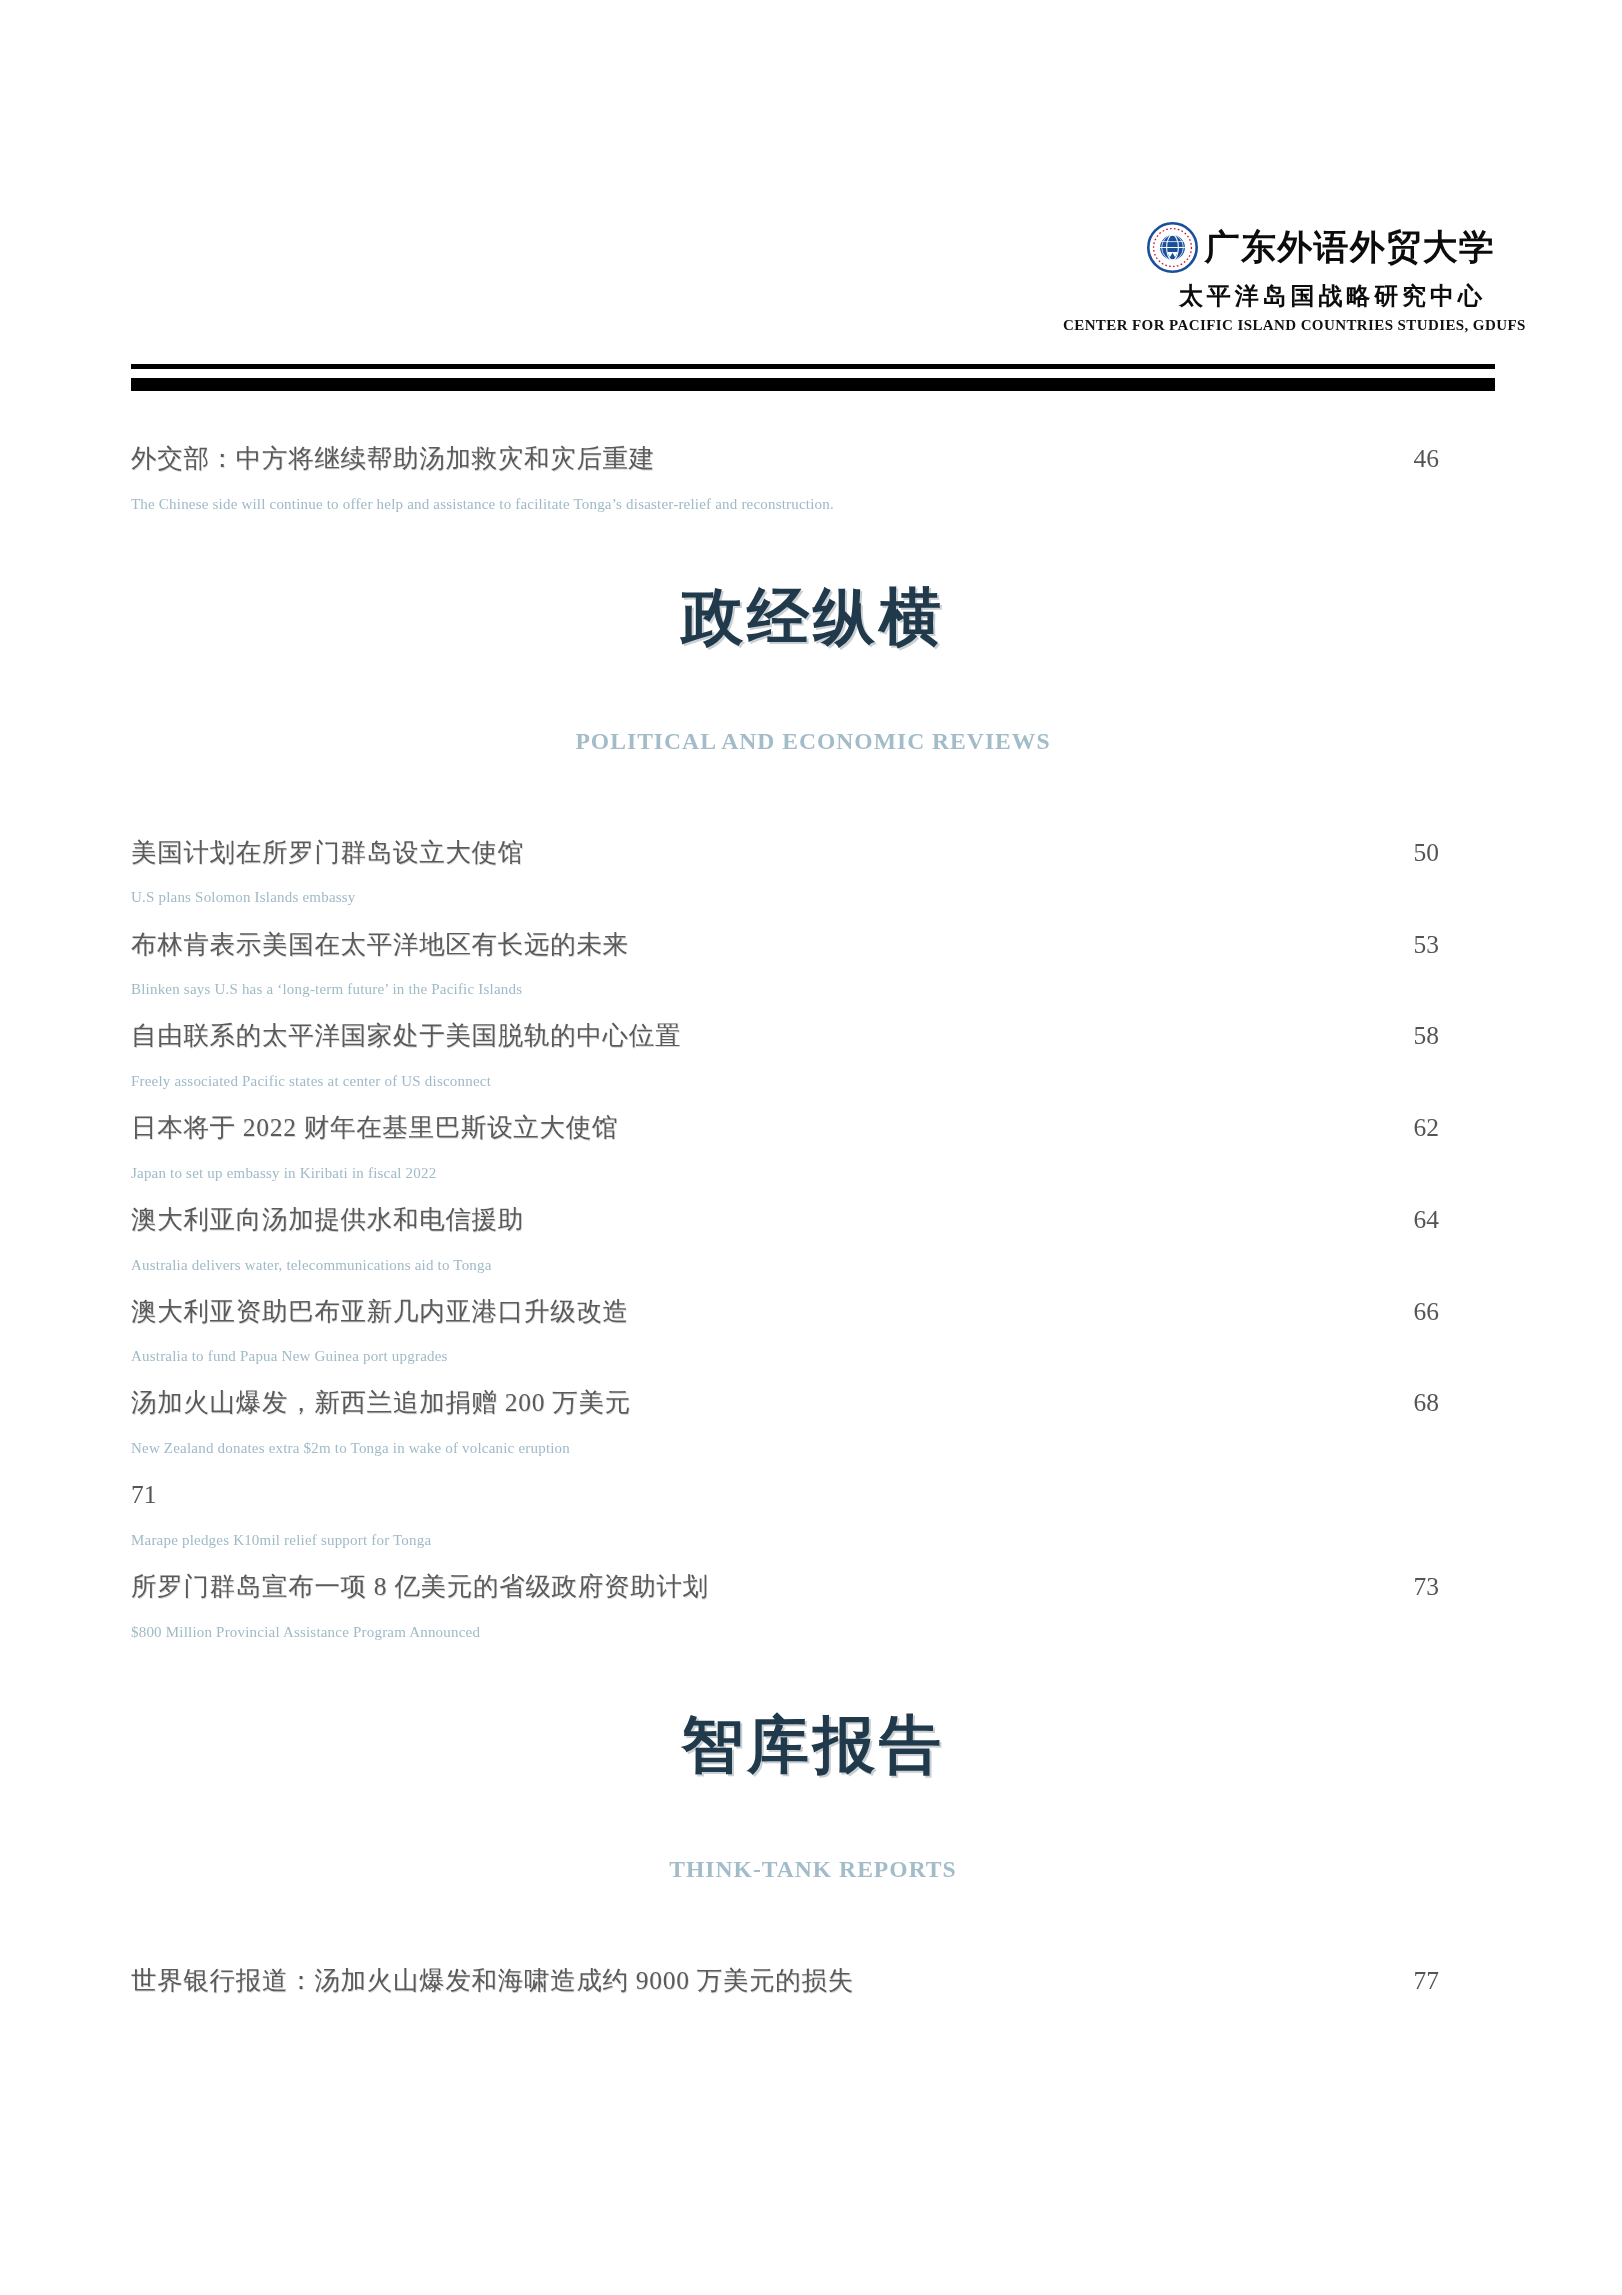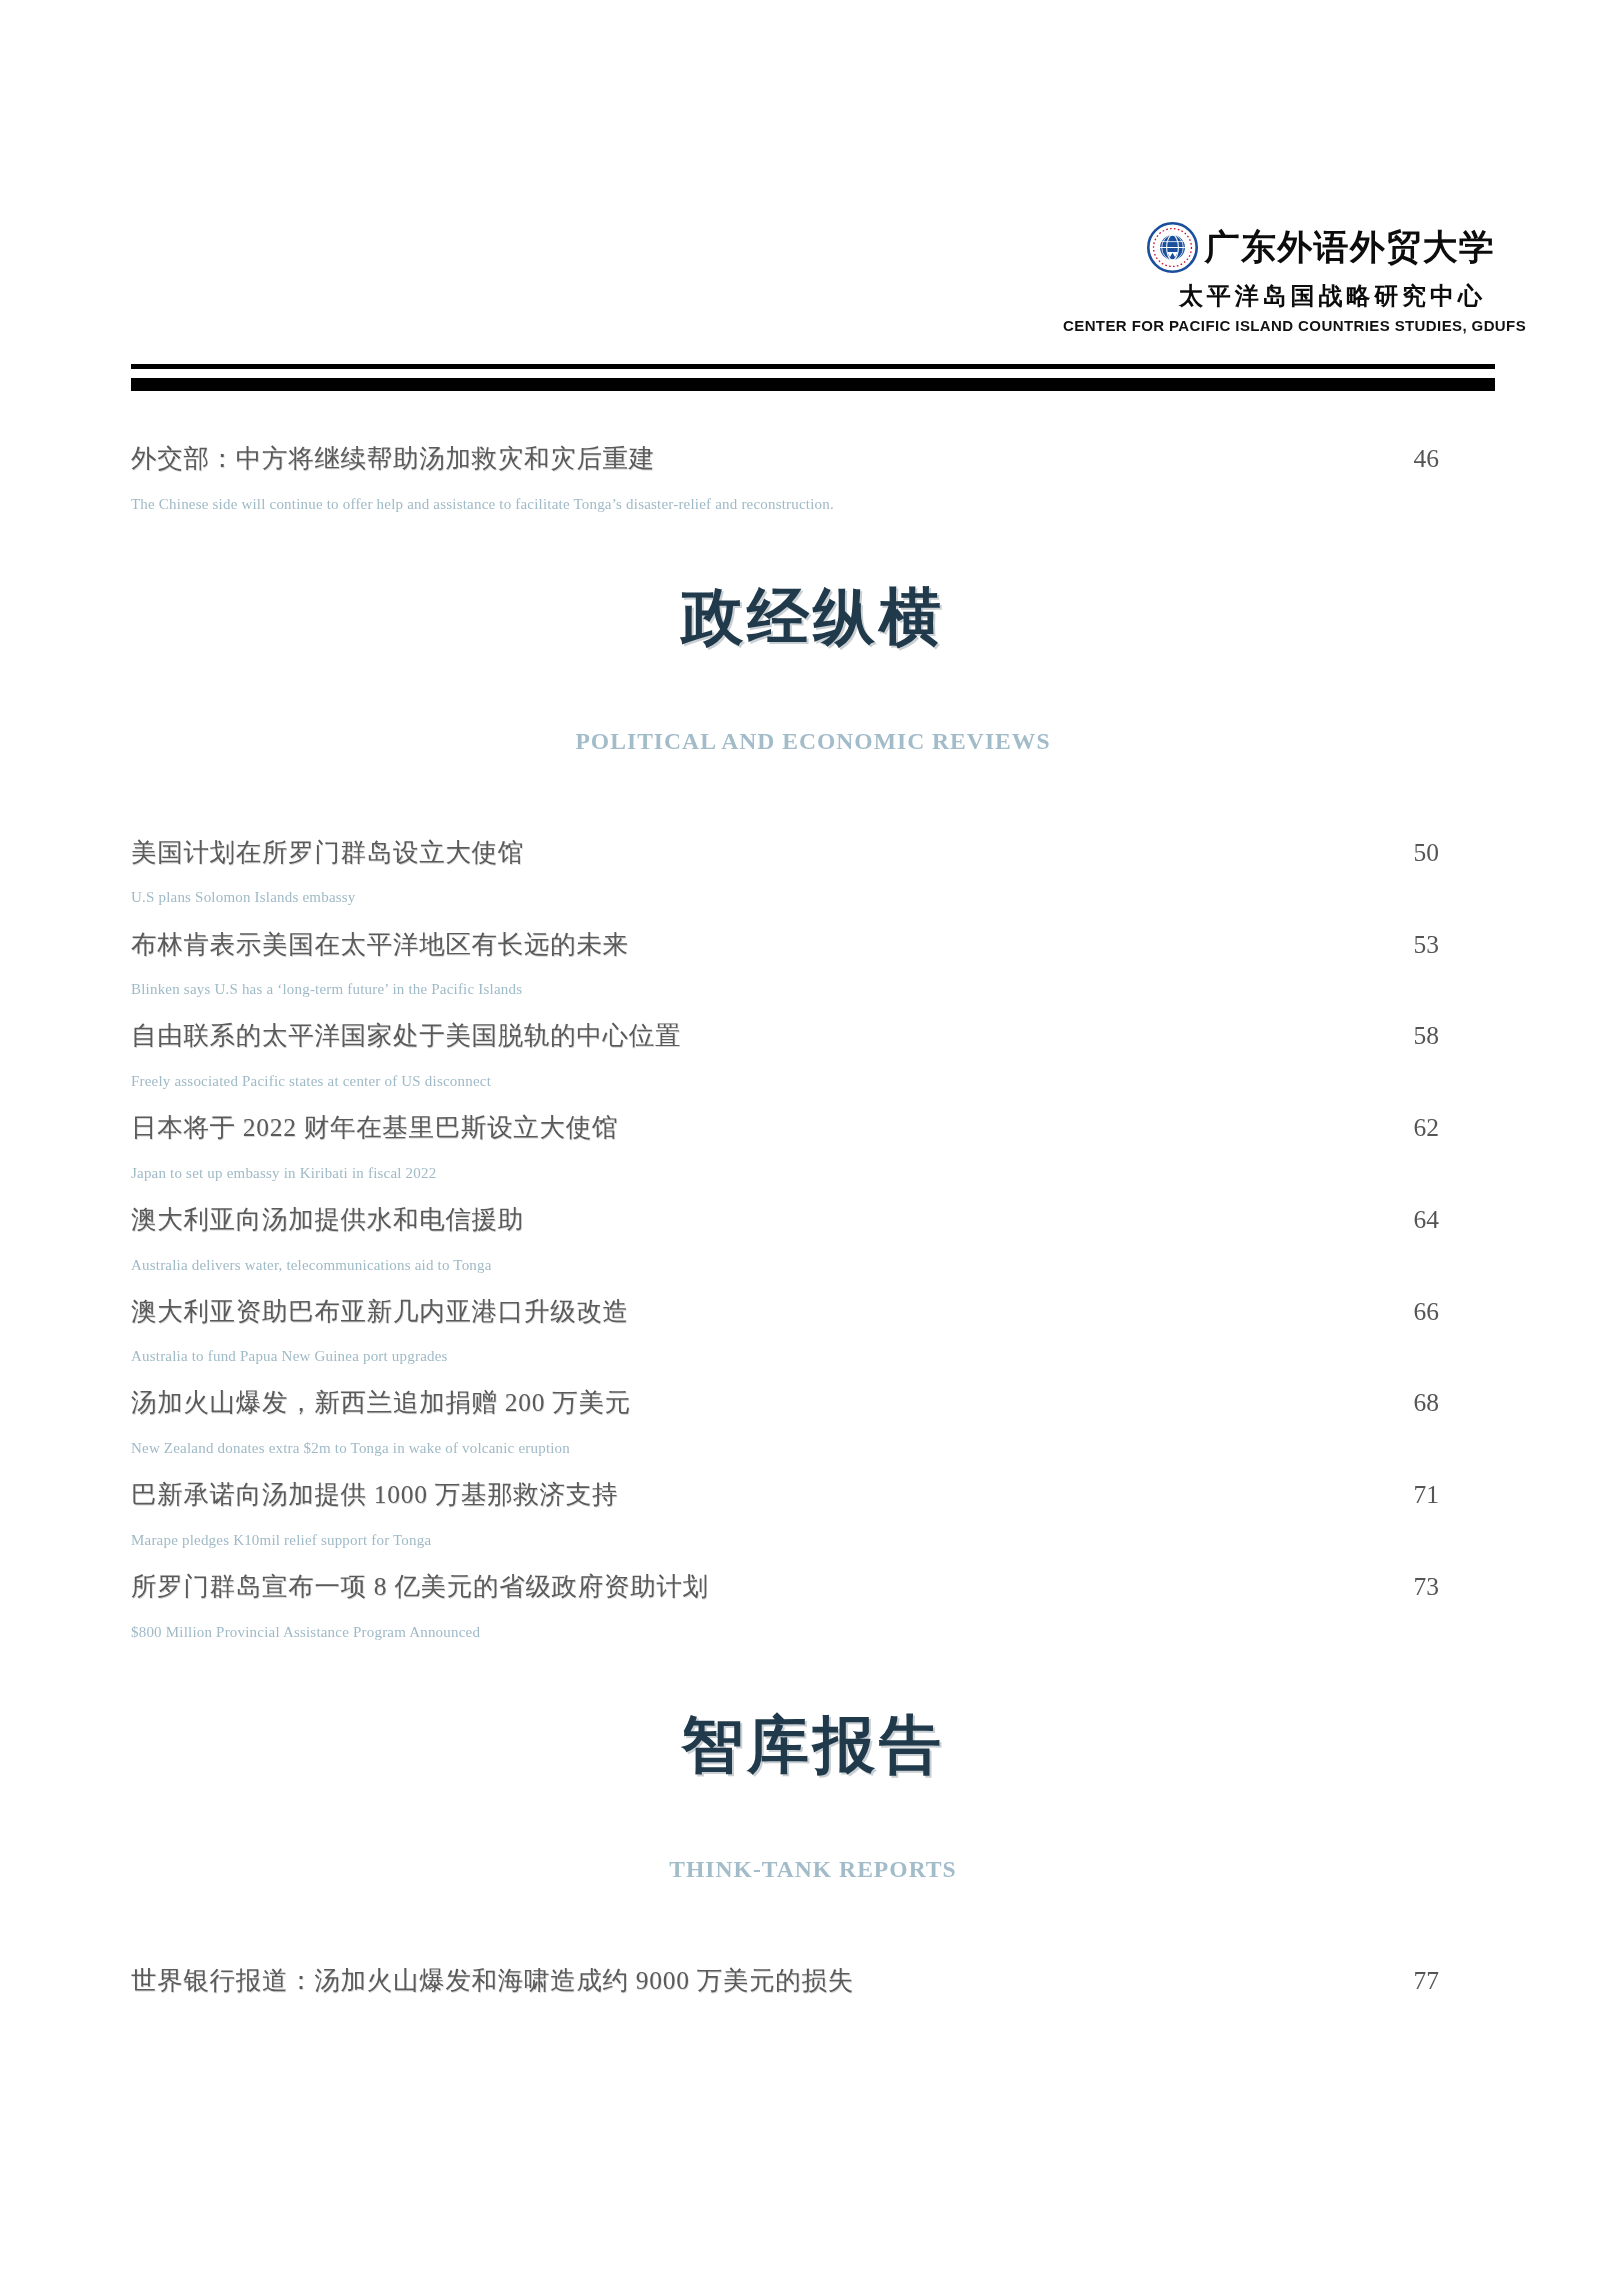--- a/index.html
+++ b/index.html
@@ -42,21 +42,21 @@
     letter-spacing: 3.9px;
     white-space: nowrap;
   }
   .center-en {
     margin-top: 5.2px;
     font-size: 15px;
     font-weight: 600;
     color: #111111;
     letter-spacing: 0.4px;
     white-space: nowrap;
-    font-family: Liberation Sans, sans-serif;
+    font-family: Liberation Serif, serif;
   }
 
   
   .rules { position: absolute; top: 364px; left: 131px; width: 1364px; }
   .rule-thin  { height: 4.6px;  background: #000; }
   .rule-thick { height: 13px; background: #000; margin-top: 9.2px; }
 
   
   .toc {
     position: absolute;
@@ -209,21 +209,20 @@
     <div class="entry">
       <div class="entry-row">
         <span class="entry-title">汤加火山爆发，新西兰追加捐赠 200 万美元</span>
         <span class="entry-page">68</span>
       </div>
       <div class="entry-sub">New Zealand donates extra $2m to Tonga in wake of volcanic eruption</div>
     </div>
 
     <div class="entry">
       <div class="entry-row">
-        <span class="entry-title">巴新承诺向汤加提供 1000 万基那救济支持</span>
         <span class="entry-page">71</span>
       </div>
       <div class="entry-sub">Marape pledges K10mil relief support for Tonga</div>
     </div>
 
     <div class="entry">
       <div class="entry-row">
         <span class="entry-title">所罗门群岛宣布一项 8 亿美元的省级政府资助计划</span>
         <span class="entry-page">73</span>
       </div>

